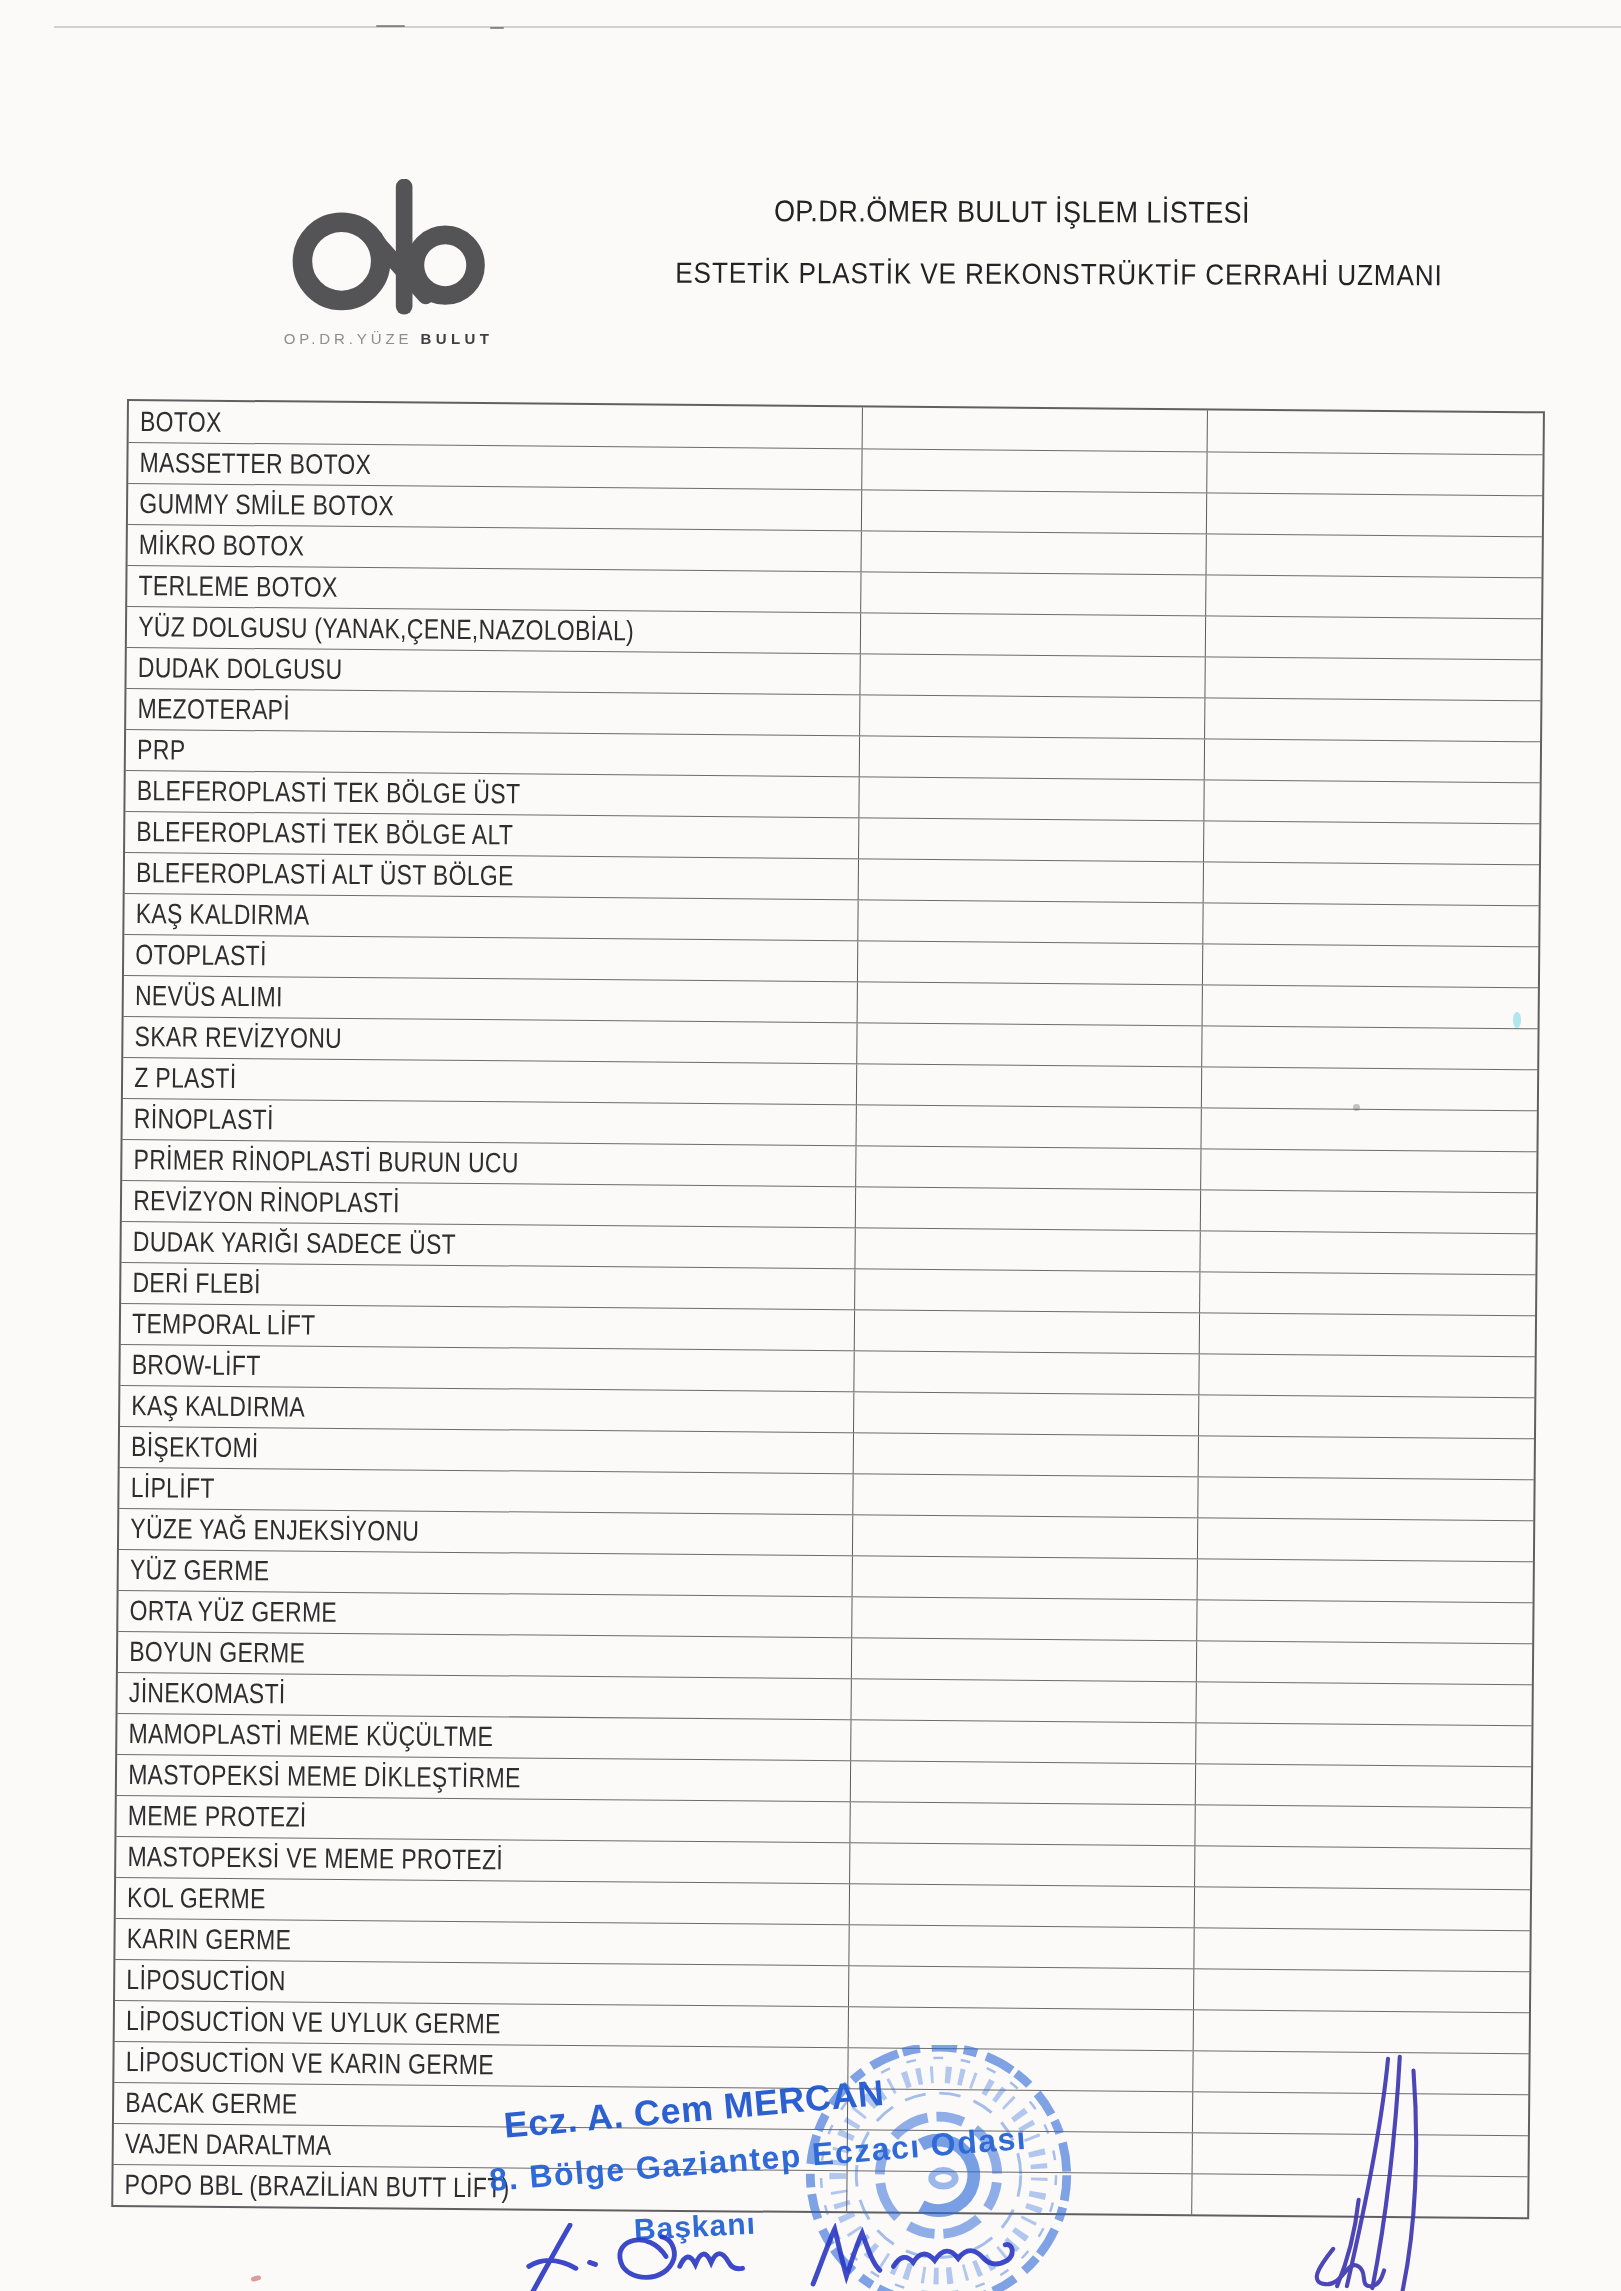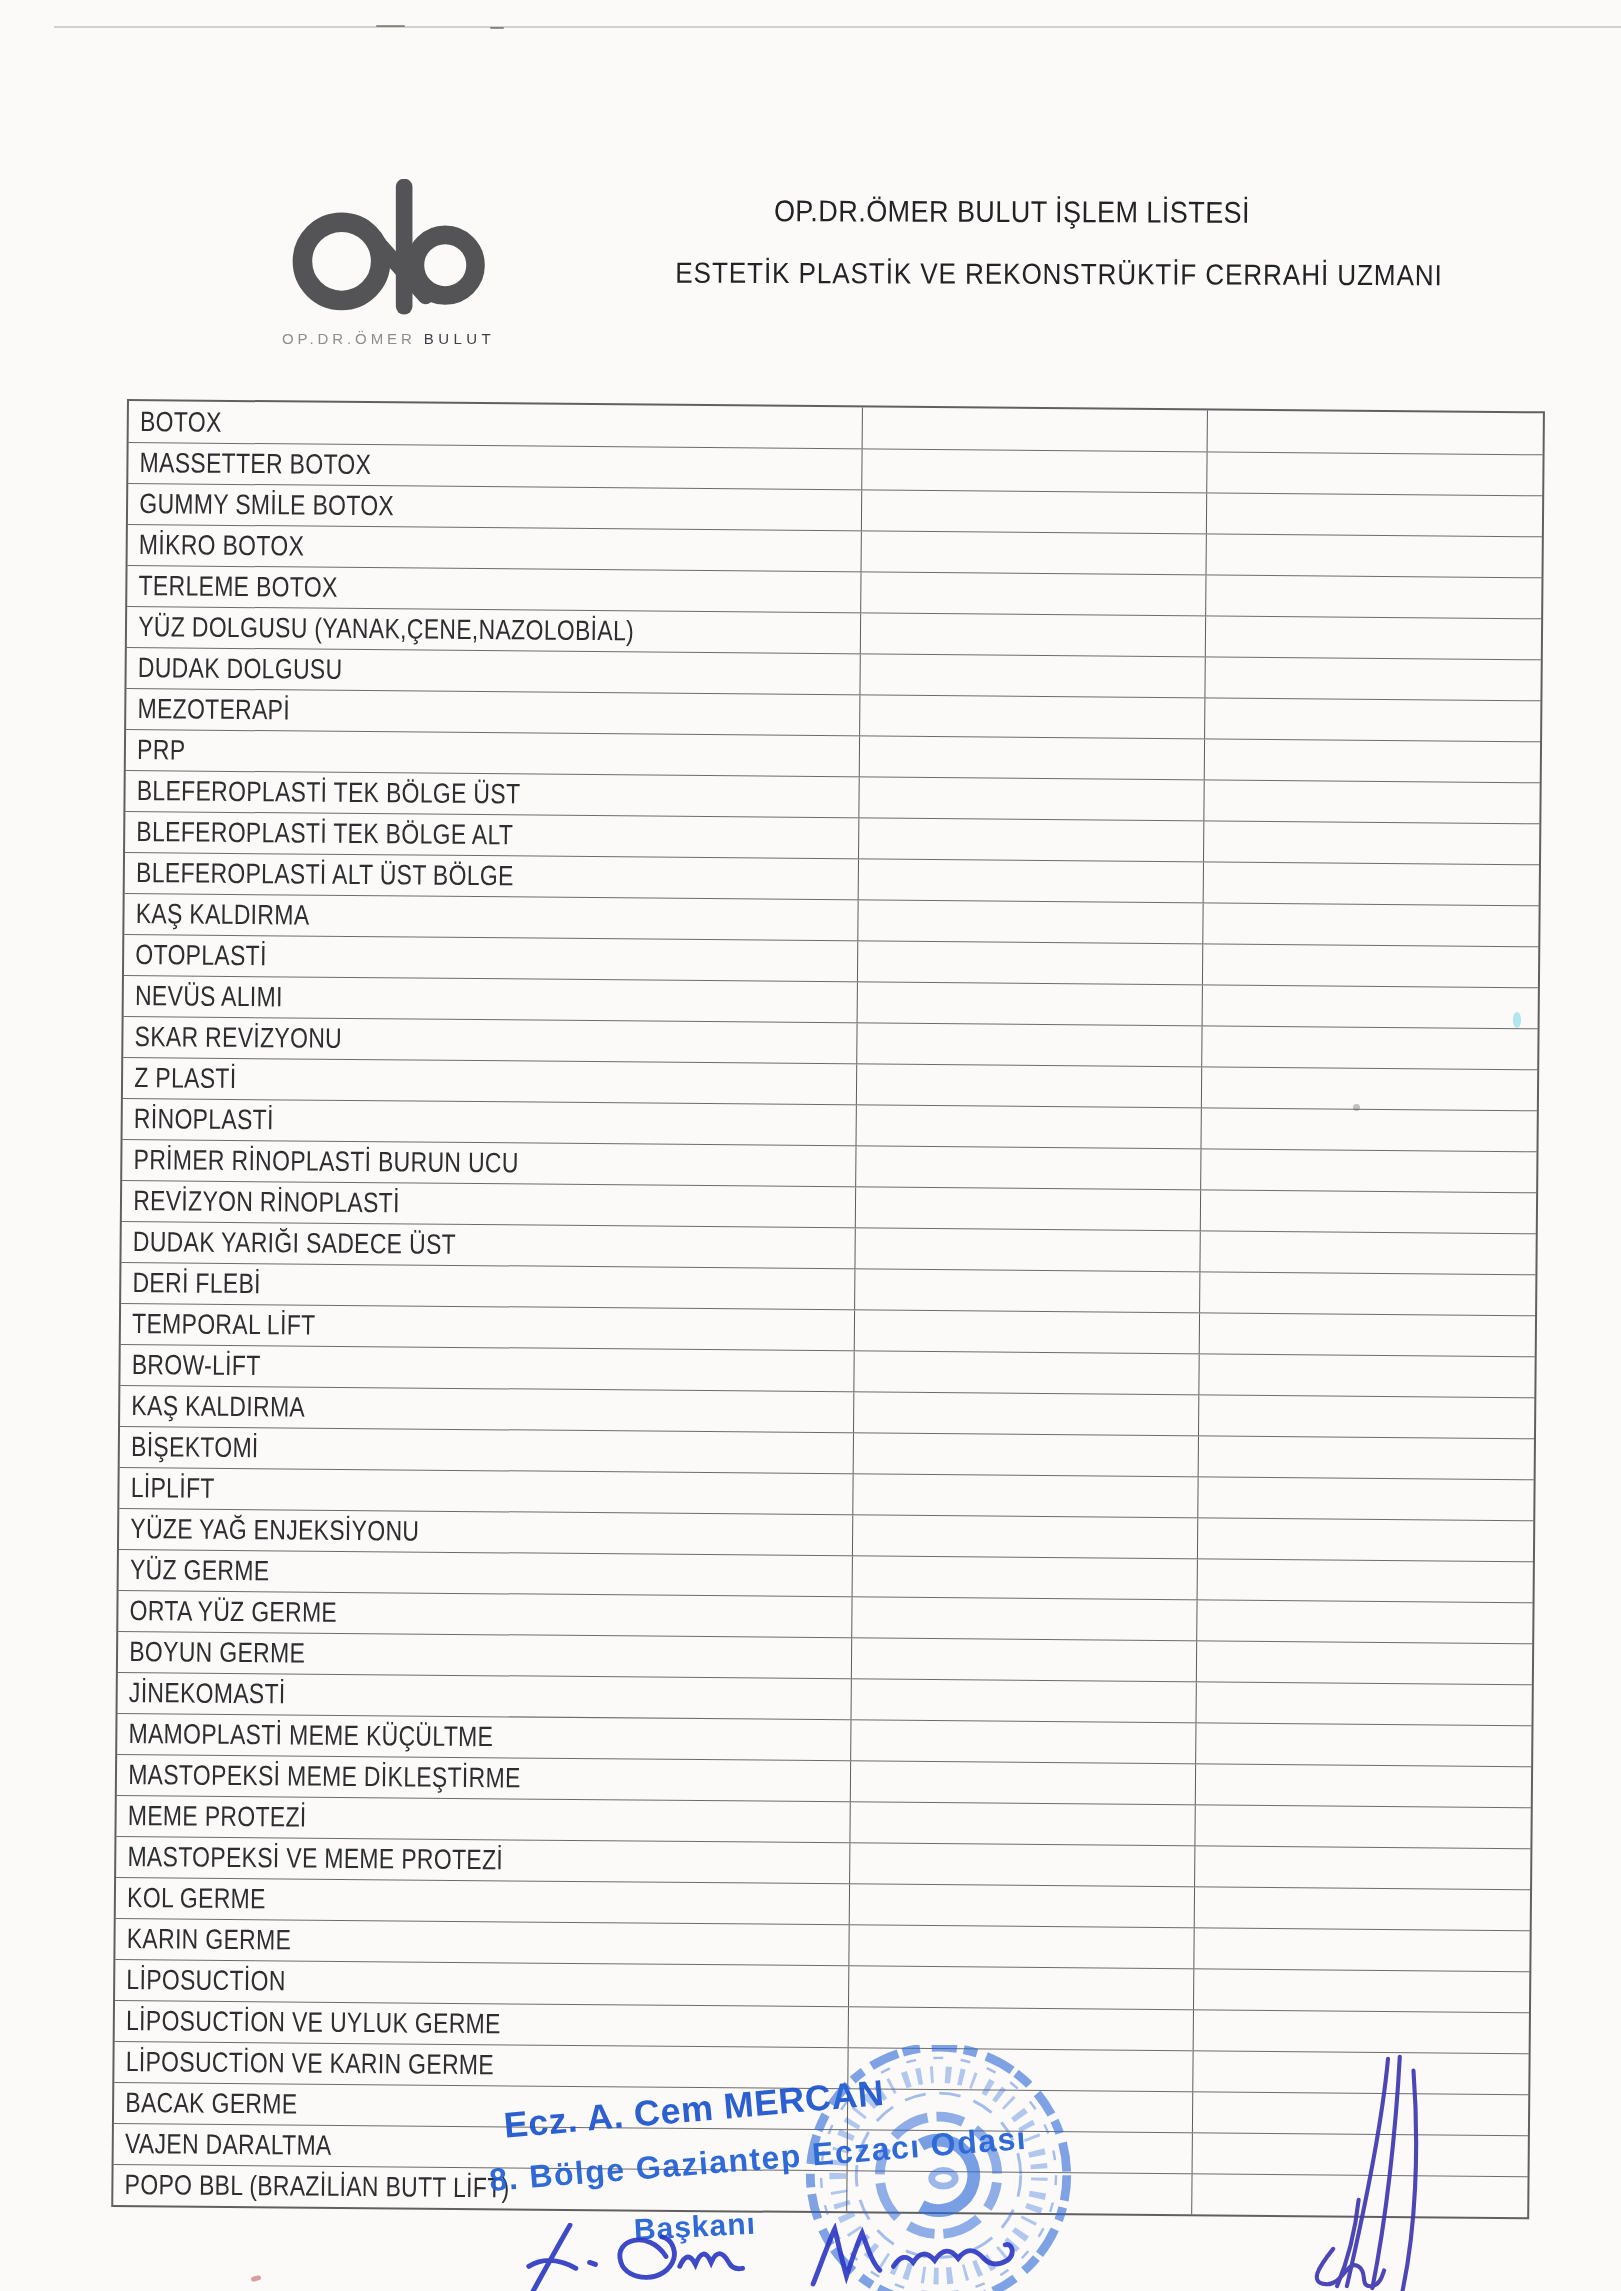--- a/index.html
+++ b/index.html
@@ -17,21 +17,21 @@
     background:rgba(120,115,108,0.30); }
   .scan-dash { position:absolute; height:2.9px; background:rgba(70,66,60,0.55); border-radius:2px; }
   .dash-a { left:376px; top:24.5px; width:29px; }
   .dash-b { left:490px; top:26.5px; width:13.7px; }
 
   
   .logo-block { position:absolute; left:277px; top:179px; width:223px; }
   .logo-svg { display:block; margin:0 auto; }
   .logo-caption { margin-top:3.9px; text-align:center; white-space:nowrap;
     font-size:15px; letter-spacing:3.9px; color:#8d8d8d; }
-  .logo-caption .bold-part { color:#3f3f42; font-weight:normal; letter-spacing:4.4px; }
+  .logo-caption .bold-part { color:#3f3f42; font-weight:bold; letter-spacing:4.4px; }
 
   .doc-title, .doc-subtitle {
     position:absolute; white-space:nowrap; color:#232325;
   }
   .doc-title  { top:195px; left:1012px; font-size:30px; letter-spacing:0.5px;
     transform:translateX(-50%) rotate(0.2deg) scaleX(.9); }
   .doc-subtitle { top:258px; left:1059px; font-size:29px; letter-spacing:1px;
     transform:translateX(-50%) rotate(0.2deg) scaleX(.9); }
 
   
@@ -85,21 +85,21 @@
   <div class="logo-block">
     <svg class="logo-svg" width="223" height="147" viewBox="0 0 228 150">
       <g stroke="#3e3e41" fill="none" opacity="0.88" stroke-linecap="round">
         <circle cx="66" cy="84" r="40" stroke-width="20"></circle>
         <circle cx="172" cy="88" r="31" stroke-width="19"></circle>
         <line x1="130" y1="8" x2="130" y2="130" stroke-width="17"></line>
         <line x1="88" y1="48" x2="152" y2="120" stroke-width="16"></line>
       </g>
     </svg>
     <div class="logo-caption">
-      <span>OP.DR.ÖMER</span>
+      <span>OP.DR.YÜZE</span>
       <span class="bold-part">BULUT</span>
     </div>
   </div>
 
   <div class="doc-title">OP.DR.ÖMER BULUT İŞLEM LİSTESİ</div>
   <div class="doc-subtitle">ESTETİK PLASTİK VE REKONSTRÜKTİF CERRAHİ UZMANI</div>
 
   <div class="ptable">
       <div class="trow">
         <div class="cell c1">

